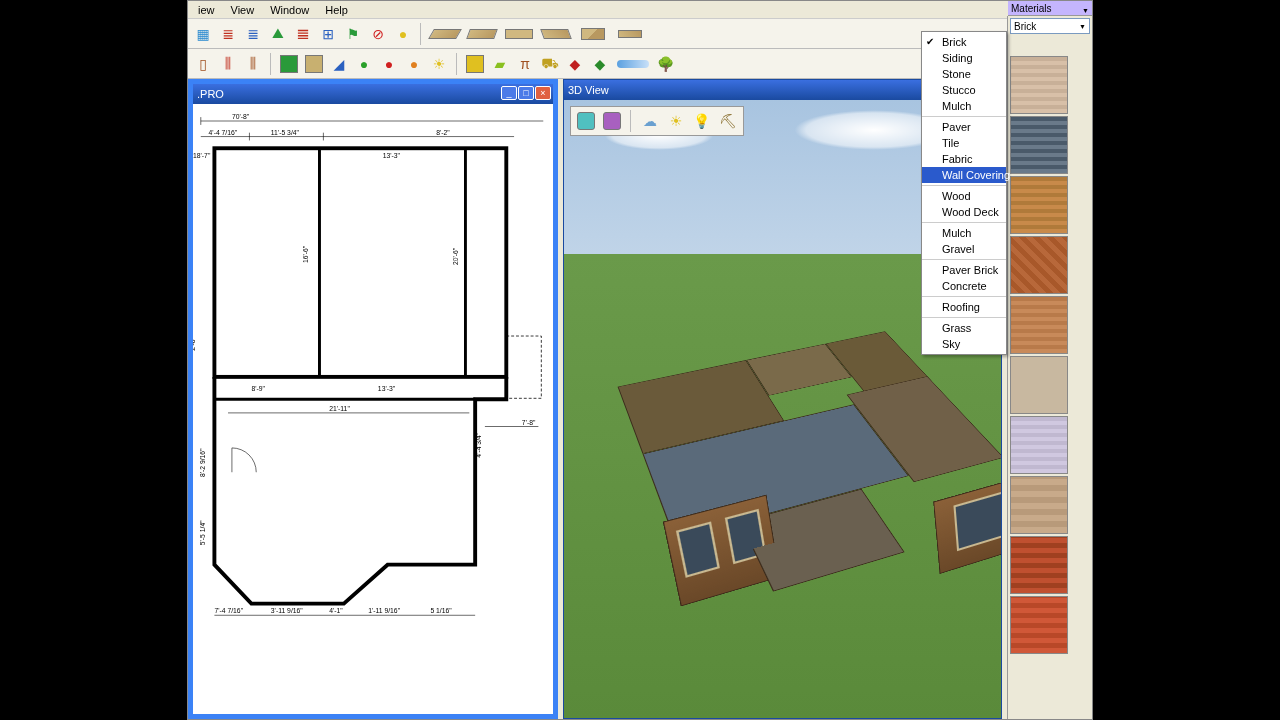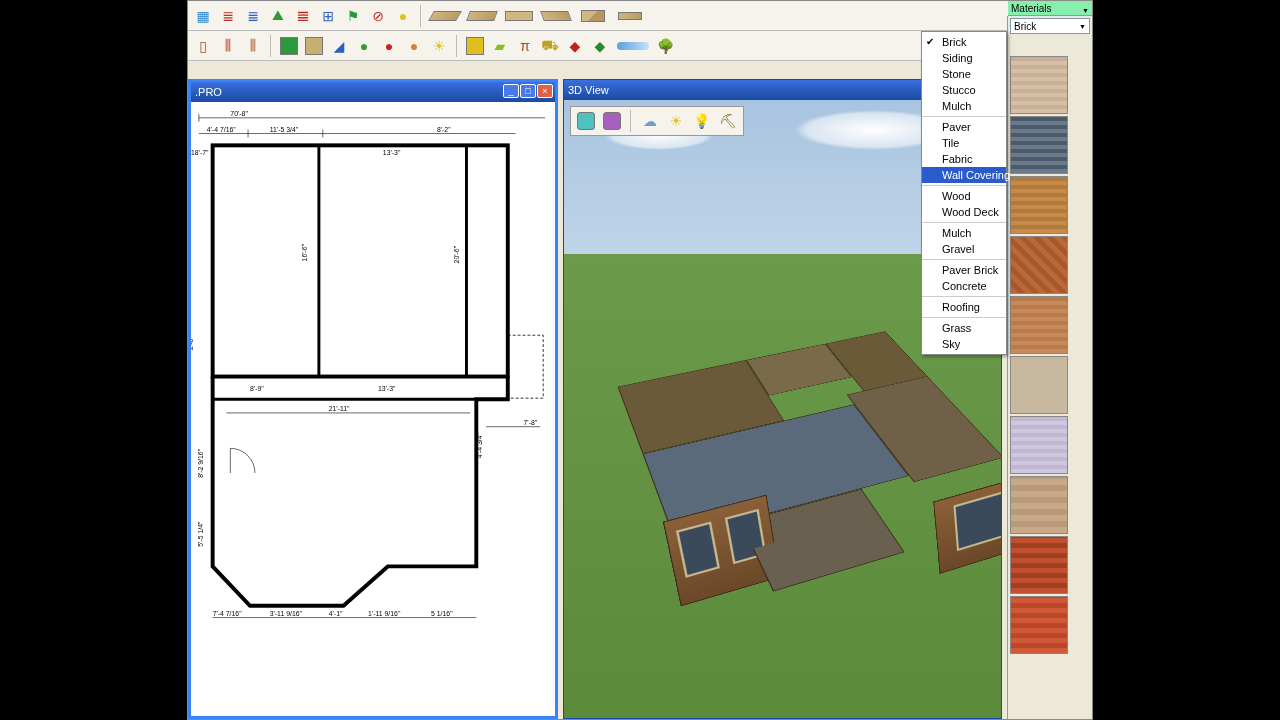--- a/index.html
+++ b/index.html
@@ -27,21 +27,21 @@
     display: flex; align-items: center; justify-content: center;
     font-size: 14px; border-radius: 2px;
   }
   .tsep { width: 2px; height: 22px; border-left: 1px solid #bbb; margin: 0 3px; }
   .swatch { width: 18px; height: 18px; border: 1px solid #777; }
   .tbtn.wide { width: 34px; }
 
   
   .win-plan {
     position: absolute; left: 0; top: 78px; width: 370px; height: 640px;
-    border: 3px solid #3b82f6; background: #fff;
+    border: 5px solid #3b82f6; background: #fff;
   }
   .titlebar {
     height: 20px; background: linear-gradient(#3a6fe0,#1a4aa0);
     color: #fff; display: flex; align-items: center; padding: 0 4px;
     font-size: 11px; position: relative;
   }
   .titlebar .wctrls { position: absolute; right: 2px; top: 2px; display: flex; gap: 1px; }
   .wctrls div {
     width: 16px; height: 14px; font-size: 9px; display: flex;
     align-items: center; justify-content: center; border: 1px solid #fff;
@@ -89,21 +89,21 @@
     background: linear-gradient(#8a6a3a, #6a4a2a);
     transform-origin: top; transform: rotateX(-90deg);
   }
 
   
   .mat-panel {
     position: absolute; left: 819px; top: 15px; width: 85px; height: 703px;
     background: #ece9d8; border-left: 1px solid #999;
   }
   .mat-head {
-    height: 15px; background: #86efac; border-bottom: 1px solid #999;
+    height: 15px; background: #c4b5fd; border-bottom: 1px solid #999;
     padding: 1px 3px; font-size: 10px; display: flex; align-items: flex-end;
     position: absolute; top: -15px; left: 0; right: 0;
   }
   .mat-head .dd { margin-left: auto; font-size: 7px; }
   .mat-dd {
     height: 16px; background: #fff; border: 1px solid #7a9ac0;
     margin: 2px; padding: 1px 3px; font-size: 10px;
     display: flex; align-items: center;
   }
   .mat-dd .dd { margin-left: auto; font-size: 7px; }
@@ -141,20 +141,26 @@
   .b7{background:repeating-linear-gradient(0deg,#d0c8e0 0 4px,#c0b8d0 4px 8px);}
   .b8{background:repeating-linear-gradient(0deg,#c8aa8a 0 6px,#b89a7a 6px 12px);}
   .b9{background:repeating-linear-gradient(0deg,#c05030 0 5px,#a04020 5px 10px);}
   .b10{background:repeating-linear-gradient(0deg,#d05838 0 5px,#b84828 5px 10px);}
 </style>
 </head>
 <body>
 
 <div class="app">
 
+  <div class="menubar">
+    <span>iew</span>
+    <span>View</span>
+    <span>Window</span>
+    <span>Help</span>
+  </div>
 
   <div class="toolbar">
     <div class="tbtn" style="color:#2a8ad0">▦</div>
     <div class="tbtn" style="color:#c03020">≣</div>
     <div class="tbtn" style="color:#2a60c0">≣</div>
     <div class="tbtn" style="color:#2a9a3a">⛰</div>
     <div class="tbtn" style="color:#c03020">𝌆</div>
     <div class="tbtn" style="color:#2a60c0">⊞</div>
     <div class="tbtn" style="color:#2a9a3a">⚑</div>
     <div class="tbtn" style="color:#d02020">⊘</div>

